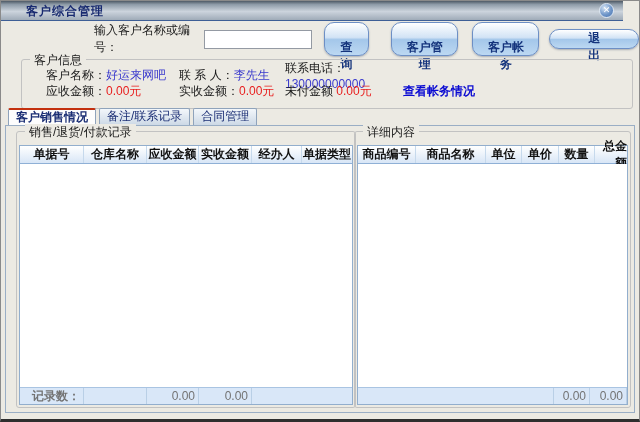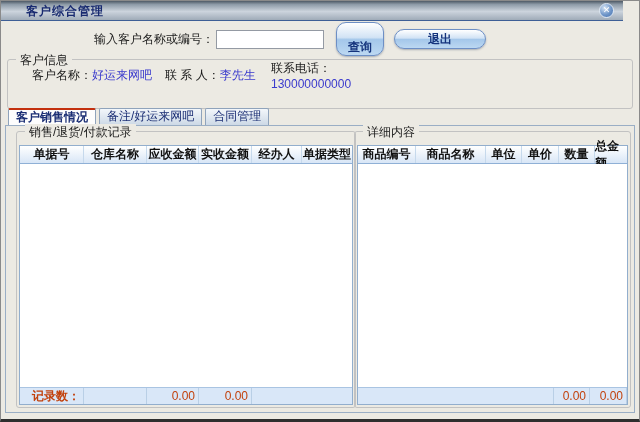--- a/index.html
+++ b/index.html
@@ -30,21 +30,21 @@
          box-shadow:0 1px 2px rgba(40,60,90,.35); font-family:inherit; }
   .btn-query  { margin-left:12px; }
   .btn-manage { margin-left:22px; }
   .btn-acct   { margin-left:14px; }
   .btn-exit   { margin-left:10px; padding:0 33px; }
 
   
   .groupbox { position:absolute; border:1px solid #c2c2c2; border-radius:3px; }
   .legend { position:absolute; top:-8px; left:8px; background:#eceae3; padding:0 4px; color:#1a1a1a; }
 
-  .gb-info { top:58px; left:6px; right:6px; height:50px; }
+  .gb-info { top:58px; left:20px; right:6px; height:50px; }
   .info-row { display:grid; grid-template-columns:133px 106px 112px auto; margin-left:24px; height:21px; align-items:center; }
   .info-row.r1 { margin-top:0; }
   .fld-label { color:#1a1a1a; }
   .val-blue { color:#3a3acd; }
   .val-red  { color:#e81d1d; }
   .acct-link { color:#0a0ad2; font-weight:bold; cursor:pointer; margin-left:6px; }
 
   
   .tabs { position:absolute; top:107px; left:7px; display:flex; gap:3px; }
   .tab { height:17px; line-height:15px; padding:0 7px; color:#1b2e74; border:1px solid #8fa3bb; border-bottom:none;
@@ -52,28 +52,28 @@
   .tab.active { background:#fdfdfd; font-weight:bold; border-top:2px solid #c3300e; line-height:14px; }
 
   .tab-panel { position:absolute; top:124px; left:4px; right:4px; bottom:6px;
                border:1px solid #9aaec5; background:#eceae3; }
 
   .gb-left  { left:10px;  top:5px; width:340px; bottom:4px; }
   .gb-right { left:348px; top:5px; right:3px;  bottom:4px; }
 
   
   .tbl { position:absolute; left:2px; right:2px; top:13px; bottom:2px; border:1px solid #92aecd;
-         background:#fff; display:flex; flex-direction:column; }
+         background:#fff; display:flex; flex-direction:column;text-align:right; }
   .thead { display:flex; height:18px; background:linear-gradient(#ffffff,#d8e6f6);
            border-bottom:1px solid #8fb0d6; font-weight:bold; color:#111; flex:none; }
   .th { display:flex; align-items:center; justify-content:center; border-right:1px solid #c6d9ec; height:100%; }
   .th:last-child { border-right:none; }
   .tbody { flex:1; background:#fff; }
   .tfoot { display:flex; height:17px; background:#d9e7f8; border-top:1px solid #a9c4e2;
-           color:#c2410c; align-items:center; flex:none; }
+           color:#737373; align-items:center; flex:none; }
   .tf { height:100%; display:flex; align-items:center; justify-content:flex-end; padding-right:3px;
         border-right:1px solid #b9cfe6; }
   .tf.label { justify-content:flex-start; padding-left:12px; font-weight:bold; }
   .tf.nob { border-right:none; }
   .flex1 { flex:1; }
 
   
   .lc0{width:64px;} .lc1{width:63px;} .lc2{width:52px;} .lc3{width:53px;} .lc4{width:50px;} .lc5{flex:1;}
   
   .rc0{width:58px;} .rc1{width:70px;} .rc2{width:36px;} .rc3{width:37px;} .rc4{width:36px;} .rc5{flex:1;}
@@ -87,42 +87,56 @@
 
   <div class="titlebar">
     <span class="title-text">客户综合管理</span>
     <div class="close-btn">✕</div>
   </div>
 
   <div class="toolbar-row">
     <span class="search-label">输入客户名称或编号：</span>
     <input class="search-input" type="text" value="" style="">
     <button class="btn btn-query">查询</button>
+    <button class="btn btn-manage">客户管理</button>
+    <button class="btn btn-acct">客户帐务</button>
     <button class="btn btn-exit">退出</button>
   </div>
 
   <div class="groupbox gb-info">
     <span class="legend">客户信息</span>
     <div class="info-row r1">
       <span>
         <span class="fld-label">客户名称：</span><span class="val-blue">好运来网吧</span>
       </span>
       <span>
         <span class="fld-label">联 系 人：</span><span class="val-blue">李先生</span>
       </span>
       <span>
         <span class="fld-label">联系电话：</span><span class="val-blue">130000000000</span>
       </span>
       <span></span>
     </div>
+    <div class="info-row">
+      <span>
+        <span class="fld-label">应收金额：</span><span class="val-red">0.00元</span>
+      </span>
+      <span>
+        <span class="fld-label">实收金额：</span><span class="val-red">0.00元</span>
+      </span>
+      <span>
+        <span class="fld-label">未付金额</span>&nbsp;<span class="val-red">0.00元</span>
+      </span>
+      <span class="acct-link">查看帐务情况</span>
+    </div>
   </div>
 
   <div class="tabs">
     <div class="tab active">客户销售情况</div>
-    <div class="tab">备注/好运来网吧</div>
+    <div class="tab">备注/联系记录</div>
     <div class="tab">合同管理</div>
   </div>
 
   <div class="tab-panel">
 
     <div class="groupbox gb-left">
       <span class="legend">销售/退货/付款记录</span>
       <div class="tbl">
         <div class="thead">
           <div class="th lc0">单据号</div>

